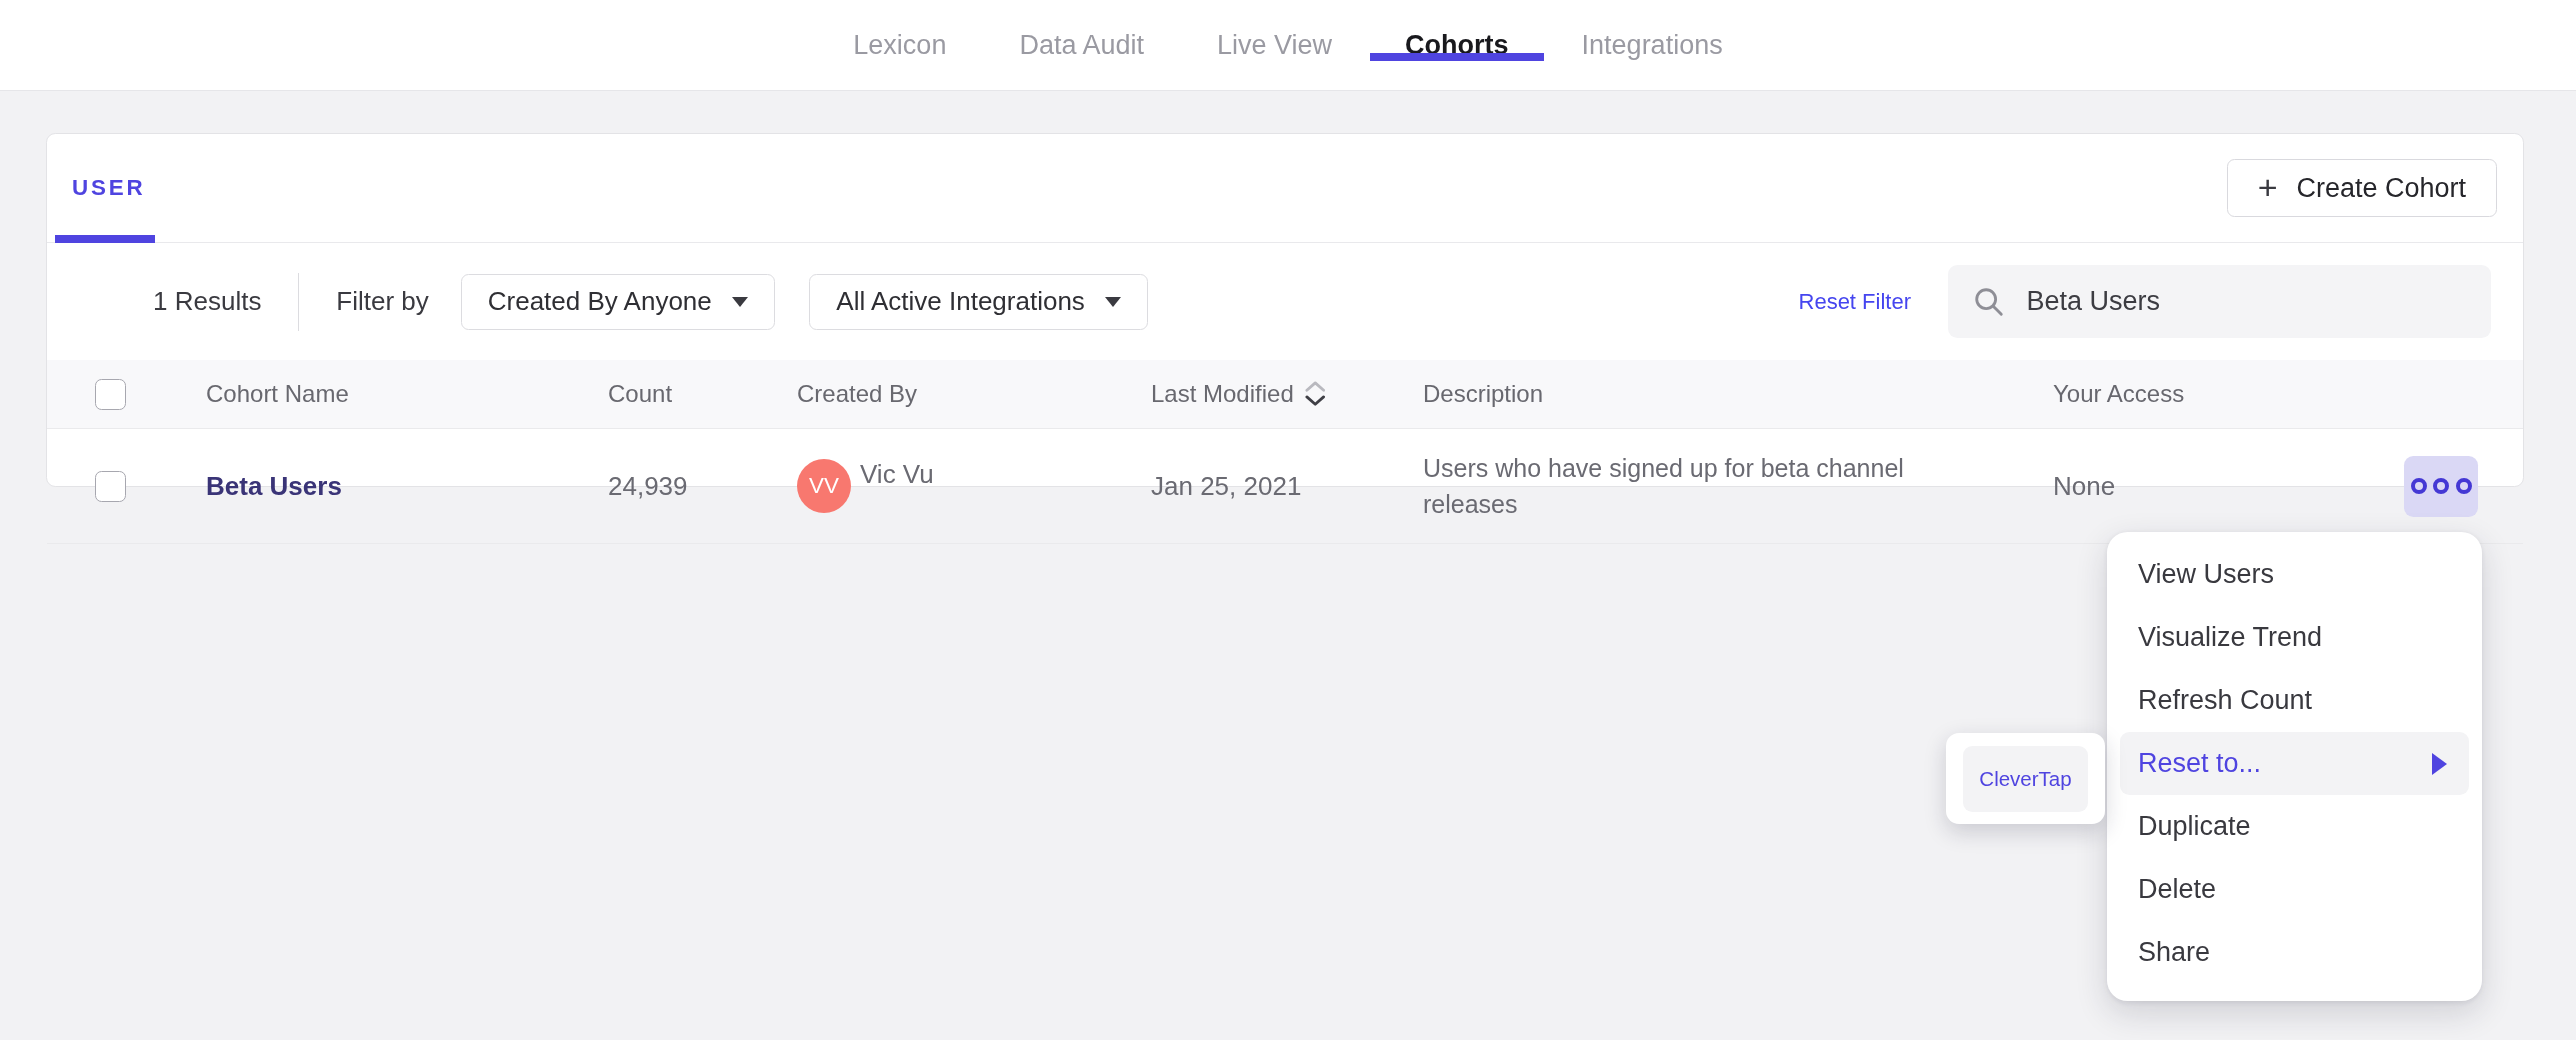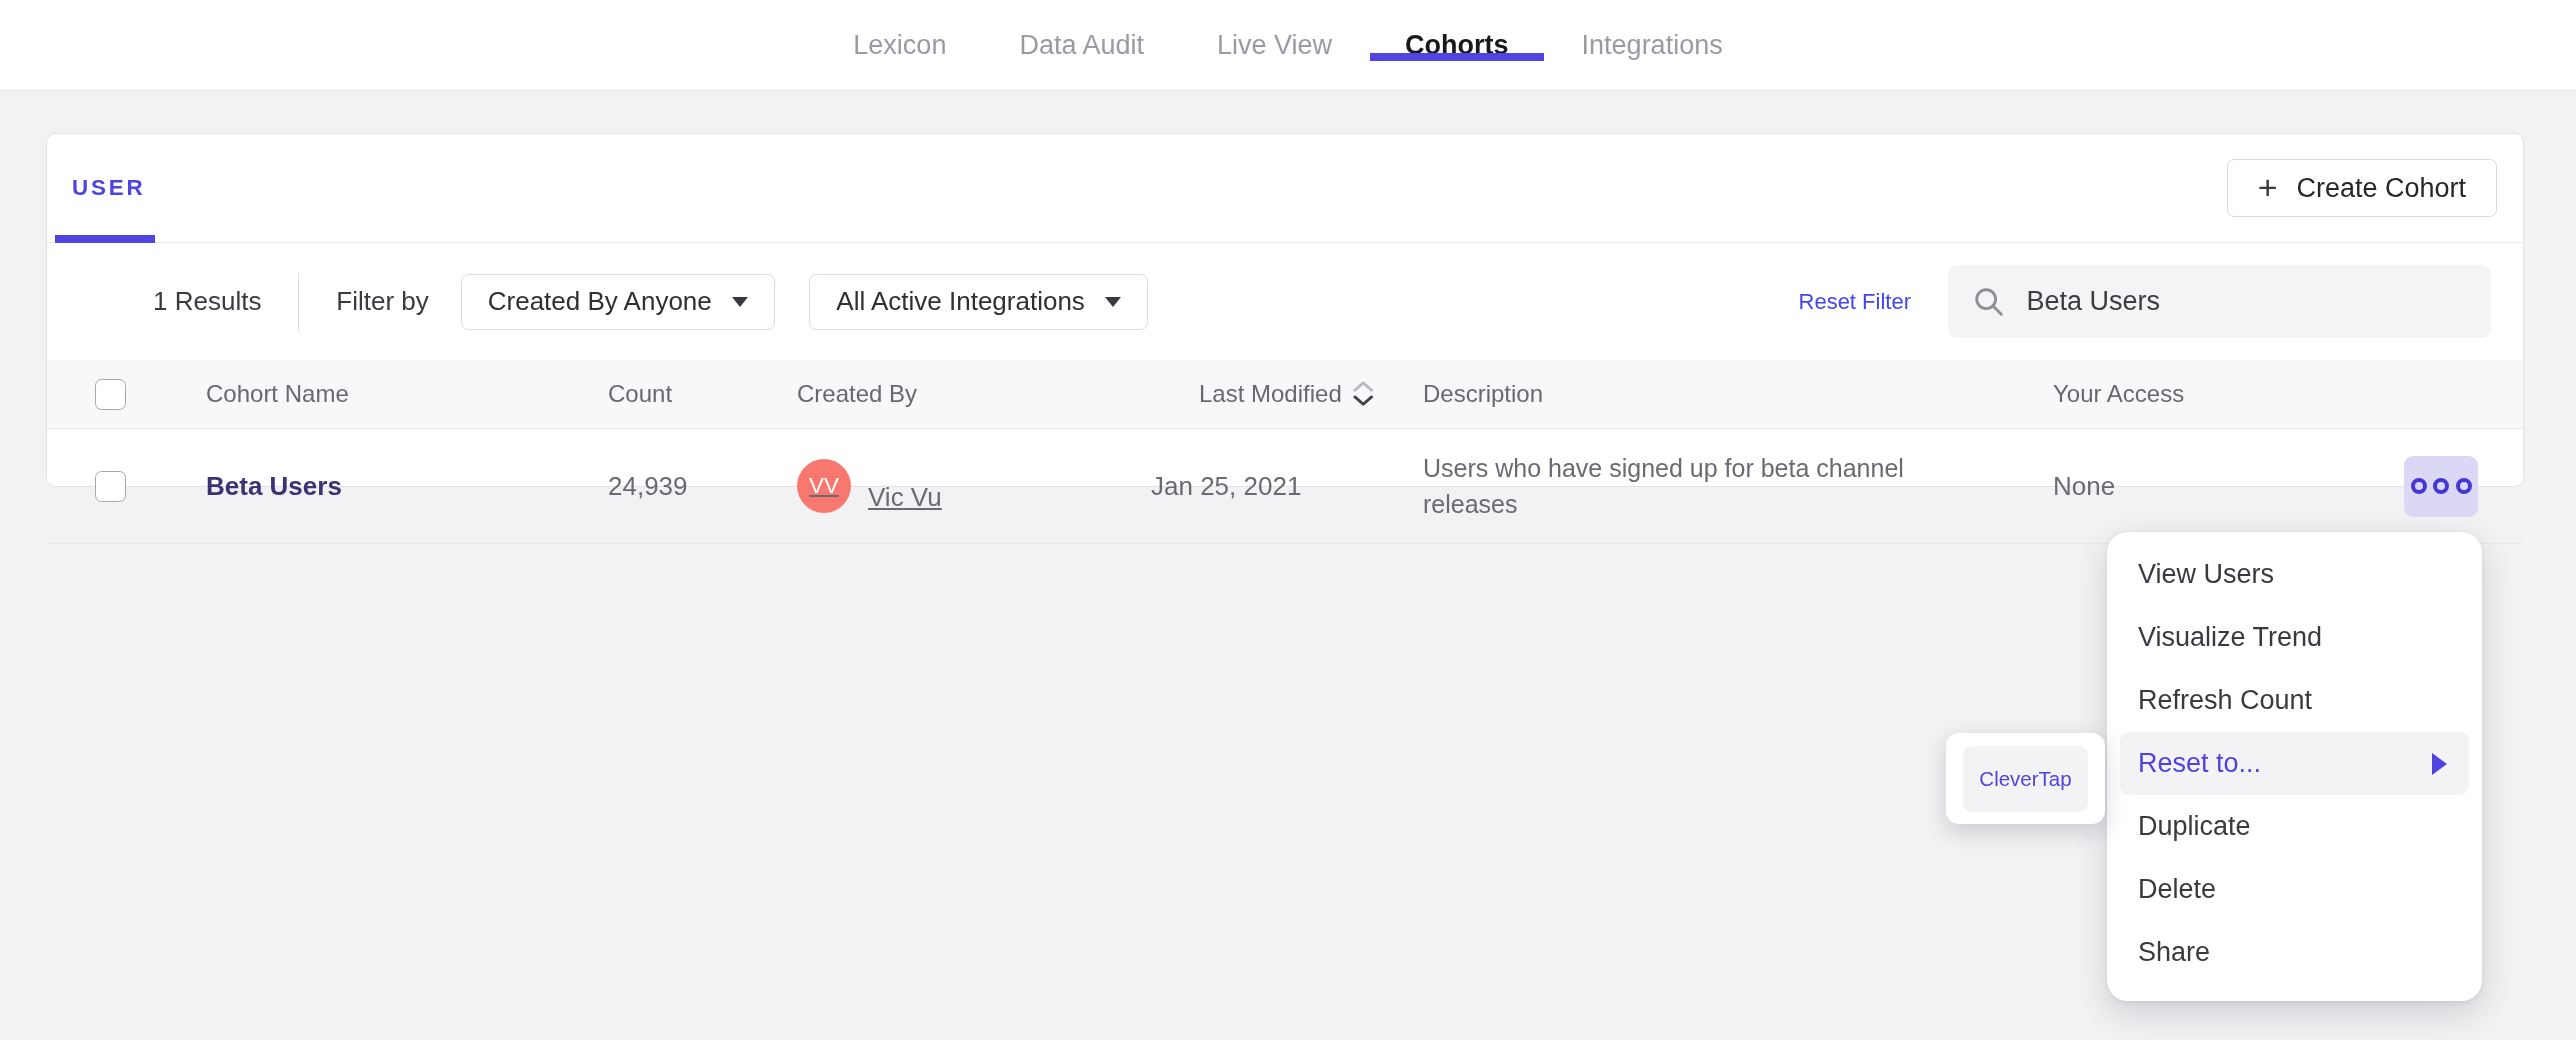--- a/index.html
+++ b/index.html
@@ -88,24 +88,24 @@
     height:69px; background:#f8f8fa;
     border-bottom:0.9px solid #eaeaec;
     font-size:24px; color:#68686f;
   }
   .trow { height:115px; border-bottom:0.9px solid #eaeaec; font-size:26px; color:#6a6a72; }
   .cell-check { padding-left:48px; }
   .checkbox {
     width:31px; height:31px; background:#fff;
     border:1.9px solid #a7a7af; border-radius:6.5px; cursor:pointer;
   }
-  .col-lm { display:flex; align-items:center; gap:11.2px;margin-left:48px; }
+  .col-lm { display:flex; align-items:center; gap:11.2px; }
   .sort-icon { display:inline-flex; flex-direction:column; gap:2.8px; cursor:pointer; }
   .cohort-link { color:#3a3477; font-weight:600; cursor:pointer; }
-  .creator { display:flex; align-items:flex-end; gap:17px;text-decoration:underline; }
+  .creator { display:flex; align-items:flex-start; gap:9px; }
   .avatar {
     width:54px; height:54px; border-radius:50%; background:#f8786f;
     color:#fff; font-size:22.4px; display:flex; align-items:center; justify-content:center;
   }
   .desc { font-size:25px; line-height:36px; max-width:509px; }
   .more-btn {
     justify-self:end; margin-right:45px;
     width:74px; height:61px; border-radius:9.3px; background:#dad8f5;
     display:flex; align-items:center; justify-content:center; gap:6.5px; cursor:pointer;
   }

